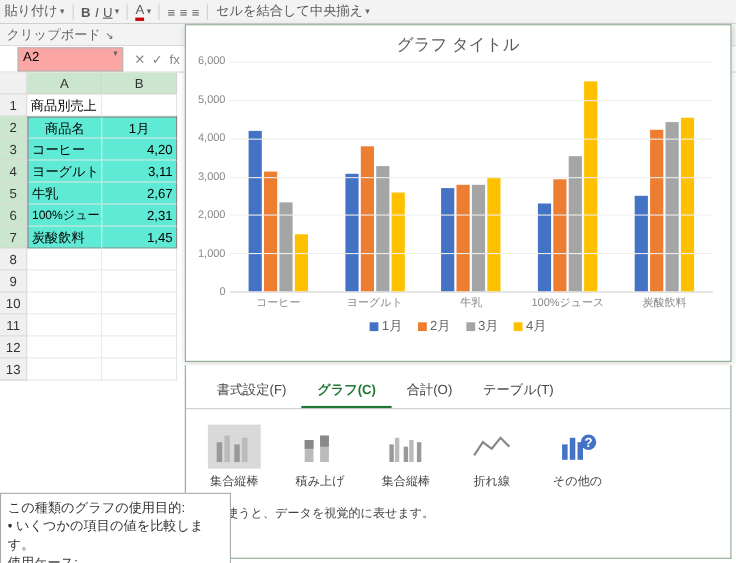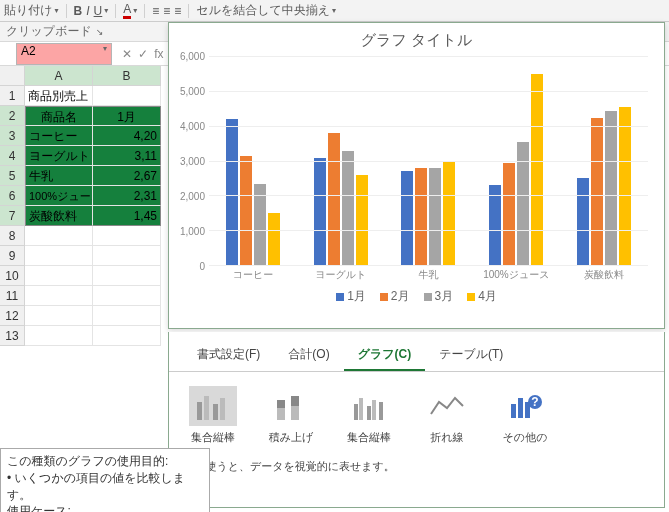--- a/index.html
+++ b/index.html
@@ -12,21 +12,21 @@
 .namebox{width:96px;height:22px;border:1px solid #b5b5b5;margin-left:16px;padding:0 4px;display:flex;background:#fca5a5;justify-content:space-between}
 .fx-area{display:flex;align-items:center;margin-left:10px;gap:6px;color:#888}
 .fx{}
 .sheet{position:relative}
 .colhdrs{display:flex;height:20px}
 .rownum-spacer{width:25px;background:#f0f0f0;border-right:1px solid #d4d4d4;border-bottom:1px solid #d4d4d4}
 .colhdr{width:68px;background:#f0f0f0;border-right:1px solid #d4d4d4;border-bottom:1px solid #d4d4d4;text-align:center;line-height:20px;color:#333}
 .row{display:flex;height:20px}
 .rownum{width:25px;background:#f0f0f0;border-right:1px solid #d4d4d4;border-bottom:1px solid #d4d4d4;text-align:center;line-height:20px;color:#333}
 .cell{width:68px;border-right:1px solid #e4e4e4;border-bottom:1px solid #e4e4e4;padding:0 3px;line-height:20px;background:#fff;white-space:nowrap;overflow:hidden}
-.sel{background:#15803d}
+.sel{background:#5eead4}
 .sel-hdr{background:#cce5cf}
 .rownum.sel-hdr{background:#cce5cf}
 .colhdr.sel-hdr{background:#cce5cf}
 .b-top{border-top:1px solid #888}
 .b-left{border-left:1px solid #888}
 .b-right{border-right:1px solid #888}
 .b-bot{border-bottom:1px solid #888}
 .center{text-align:center}
 .right{text-align:right}
 .chart-panel{position:absolute;left:168px;top:22px;width:497px;height:307px;background:#fff;border:1px solid #8aa98f;box-shadow:0 2px 6px rgba(0,0,0,.15)}
@@ -248,22 +248,22 @@
       <span><i class="sw c1" style="display: inline-block;"></i>1月</span>
       <span><i class="sw c2" style="display: inline-block;"></i>2月</span>
       <span><i class="sw c3" style="display: inline-block;"></i>3月</span>
       <span><i class="sw c4" style="display: inline-block;"></i>4月</span>
     </div>
 </div>
 
 <div class="quick-panel">
   <div class="tabs">
     <div class="tab">書式設定(F)</div>
+    <div class="tab active">グラフ(C)</div>
     <div class="tab">合計(O)</div>
-    <div class="tab active">グラフ(C)</div>
     <div class="tab">テーブル(T)</div>
   </div>
   <div class="chart-types">
     <div class="ctype">
       <div class="cticon sel">
         <svg width="36" height="28">
             <rect x="2" y="10" width="5" height="18" fill="#999"></rect>
             <rect x="9" y="4" width="5" height="24" fill="#bbb"></rect>
             <rect x="18" y="12" width="5" height="16" fill="#999"></rect>
             <rect x="25" y="6" width="5" height="22" fill="#bbb"></rect>

